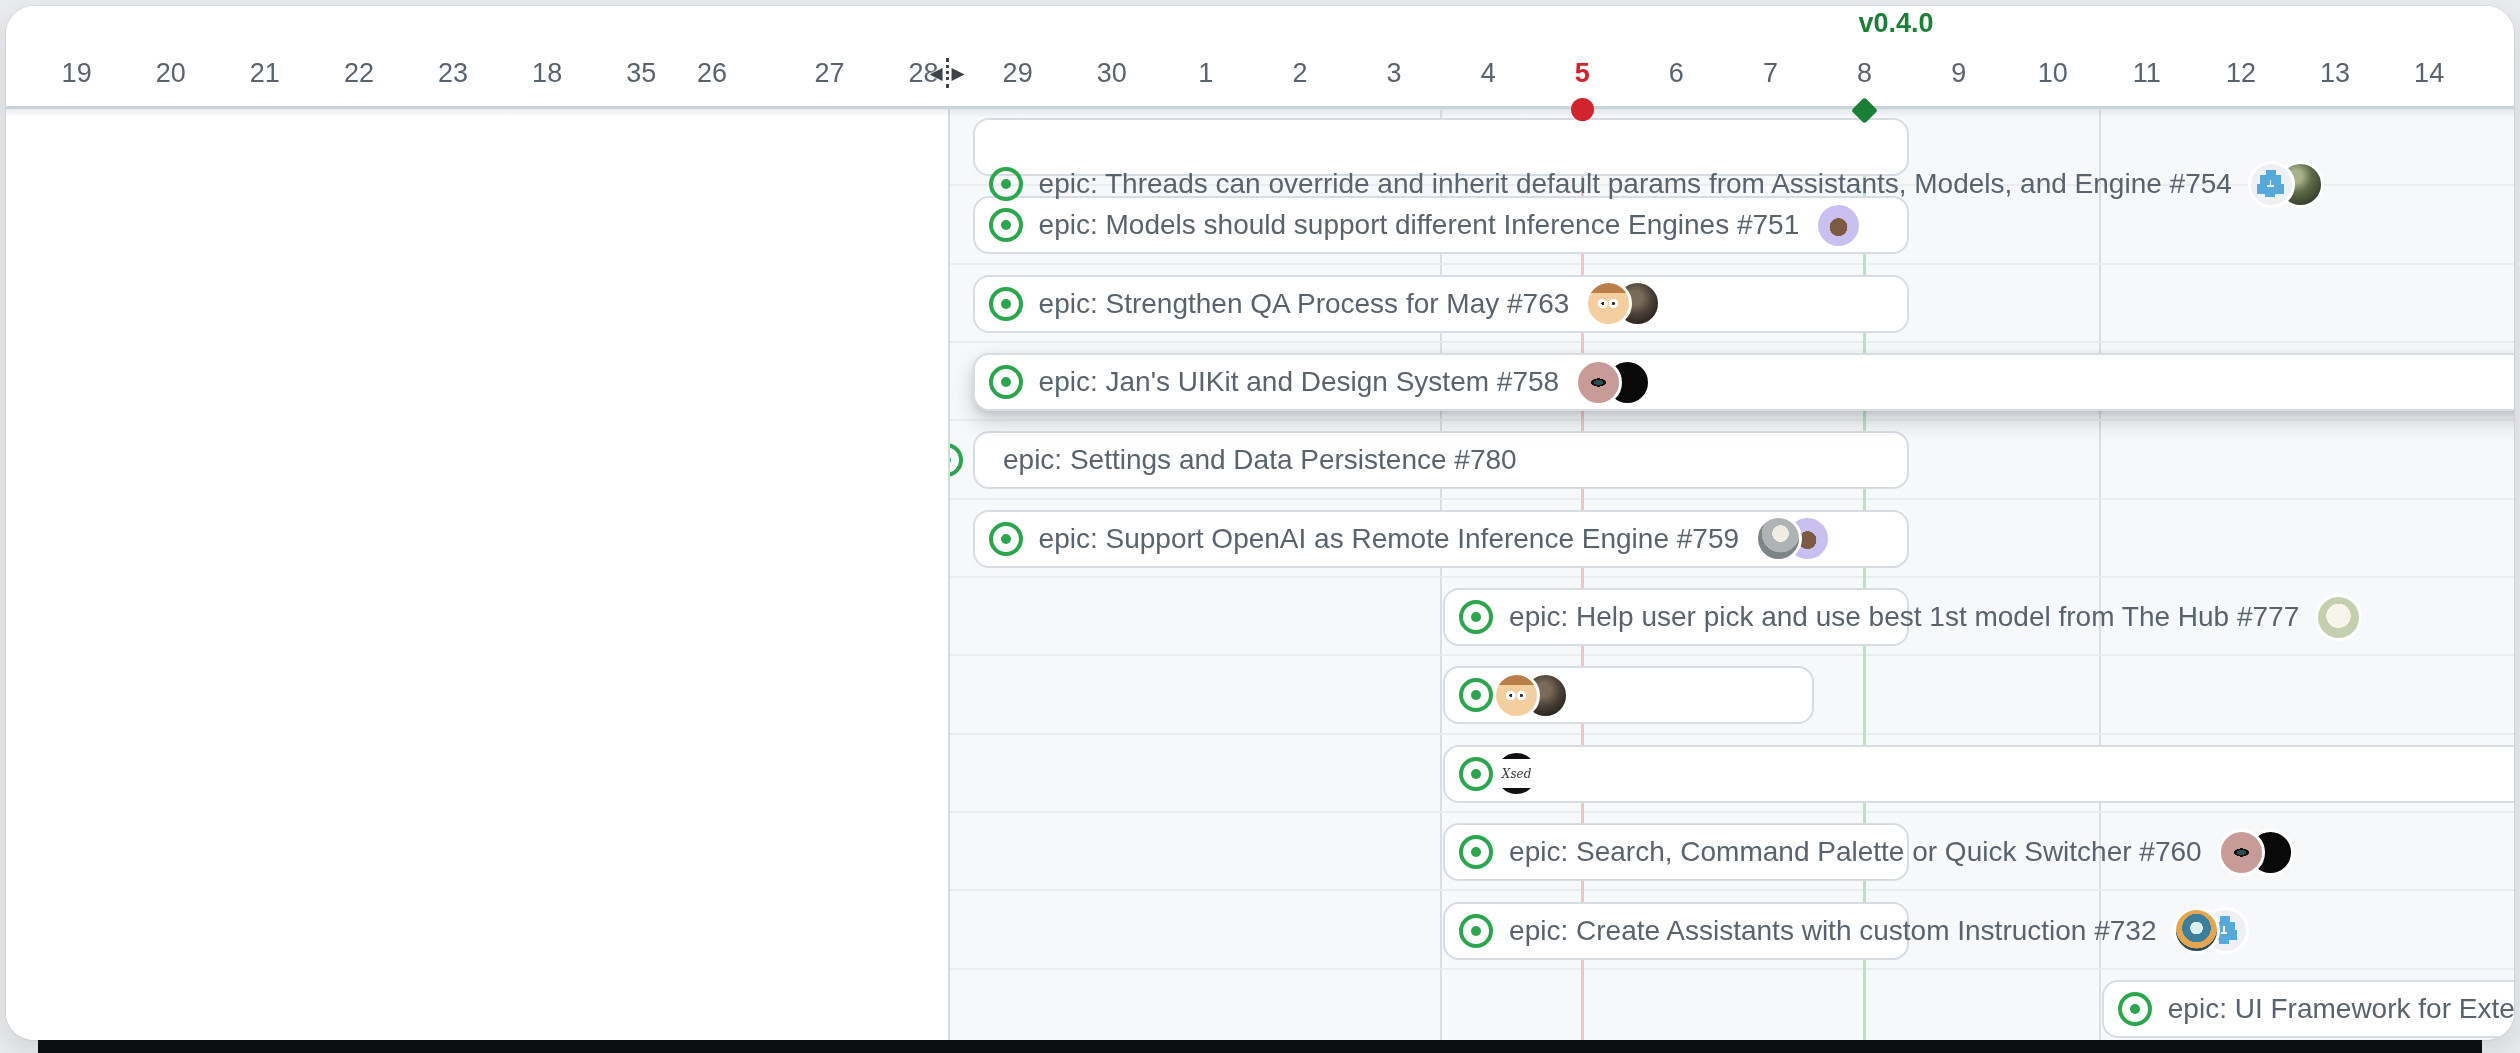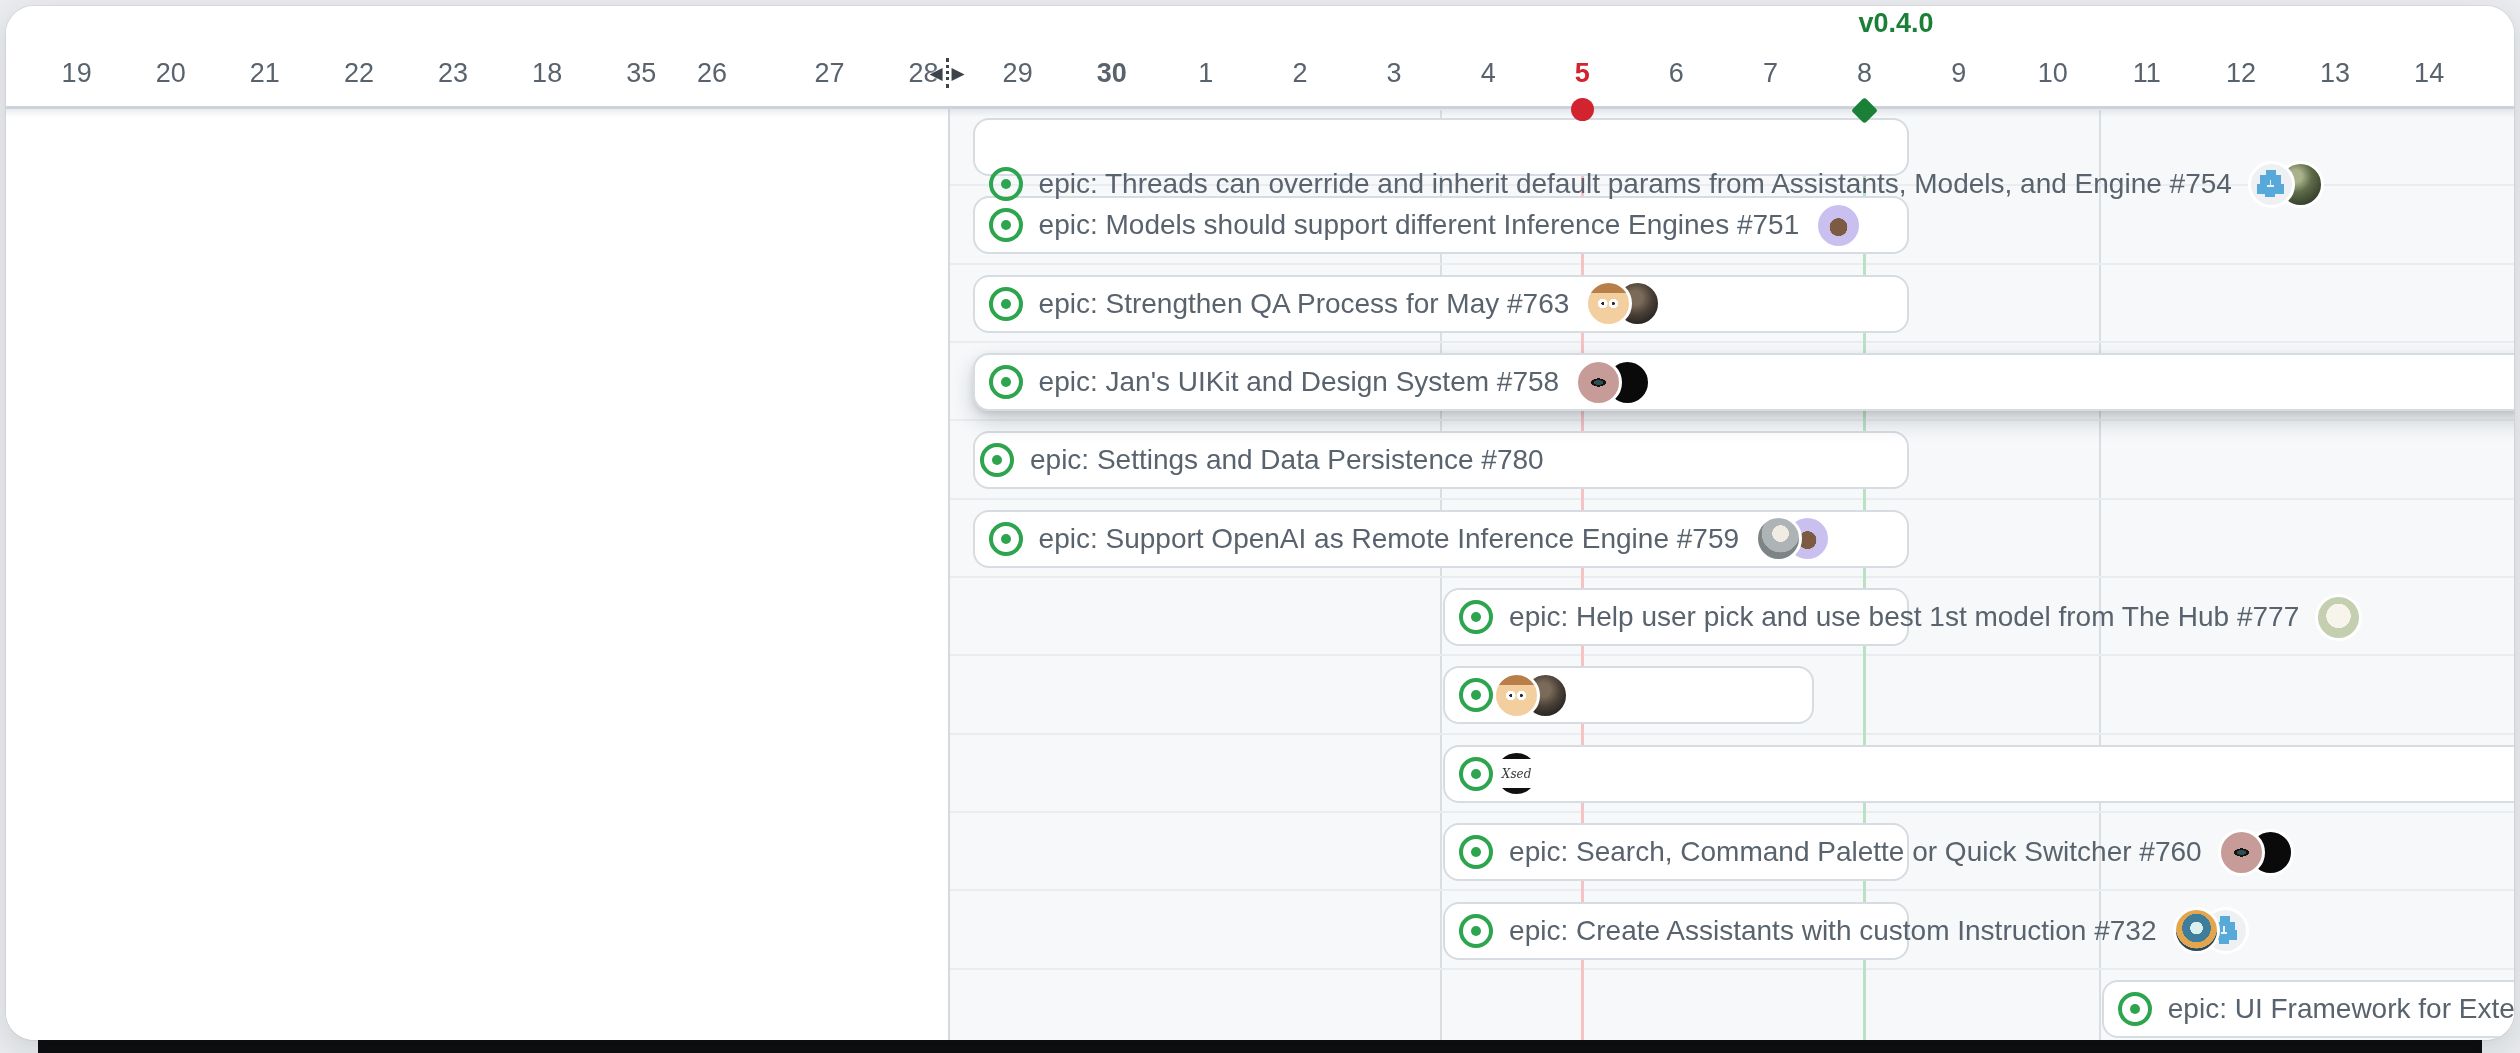--- a/index.html
+++ b/index.html
@@ -148,21 +148,21 @@
             <span class="av av-photo-dark"></span>
           </div>
           <div class="pill elevated" style="left: 972.6px; width: 1594.7px; top: 353.05px;"></div>
           <div class="pill-content" style="left: 988.6px; top: 353.05px;">
             <span class="oicon"></span>
             <span class="blabel">epic: Jan's UIKit and Design System #758</span>
             <span class="av av-eye-mauve"></span>
             <span class="av av-black"></span>
           </div>
           <div class="pill" style="left: 972.6px; width: 936px; top: 431.4px;"></div>
-          <div class="pill-content" style="left: 980px; top: 431.4px;">
+          <div class="pill-content" style="left: 929px; top: 431.4px; gap: 24px;">
             <span class="oicon"></span>
             <span class="blabel">epic: Settings and Data Persistence #780</span>
           </div>
           <div class="pill" style="left: 972.6px; width: 936px; top: 509.75px;"></div>
           <div class="pill-content" style="left: 988.6px; top: 509.75px;">
             <span class="oicon"></span>
             <span class="blabel">epic: Support OpenAI as Remote Inference Engine #759</span>
             <span class="av av-cat-gray"></span>
             <span class="av av-pixel-purple"></span>
           </div>
@@ -288,21 +288,21 @@
           <div class="day-label" style="left: 123.7px; width: 94.1px;">20</div>
           <div class="day-label" style="left: 217.8px; width: 94.1px;">21</div>
           <div class="day-label" style="left: 311.9px; width: 94.1px;">22</div>
           <div class="day-label" style="left: 406px; width: 94.1px;">23</div>
           <div class="day-label" style="left: 500.1px; width: 94.1px;">18</div>
           <div class="day-label" style="left: 594.2px; width: 94.1px;">35</div>
           <div class="day-label" style="left: 665px; width: 94.1px;">26</div>
           <div class="day-label" style="left: 782.4px; width: 94.1px;">27</div>
           <div class="day-label" style="left: 876.5px; width: 94.1px;">28</div>
           <div class="day-label" style="left: 970.6px; width: 94.1px;">29</div>
-          <div class="day-label" style="left: 1064.7px; width: 94.1px; font-weight: bold;">30</div>
+          <div class="day-label" style="left: 1064.7px; width: 94.1px;">30</div>
           <div class="day-label" style="left: 1158.8px; width: 94.1px;">1</div>
           <div class="day-label" style="left: 1252.9px; width: 94.1px;">2</div>
           <div class="day-label" style="left: 1347px; width: 94.1px;">3</div>
           <div class="day-label" style="left: 1441.1px; width: 94.1px;">4</div>
           <div class="day-label is-today" style="left: 1535.2px; width: 94.1px;">5</div>
           <div class="day-label" style="left: 1629.3px; width: 94.1px;">6</div>
           <div class="day-label" style="left: 1723.4px; width: 94.1px;">7</div>
           <div class="day-label" style="left: 1817.5px; width: 94.1px;">8</div>
           <div class="day-label" style="left: 1911.6px; width: 94.1px;">9</div>
           <div class="day-label" style="left: 2005.7px; width: 94.1px;">10</div>

